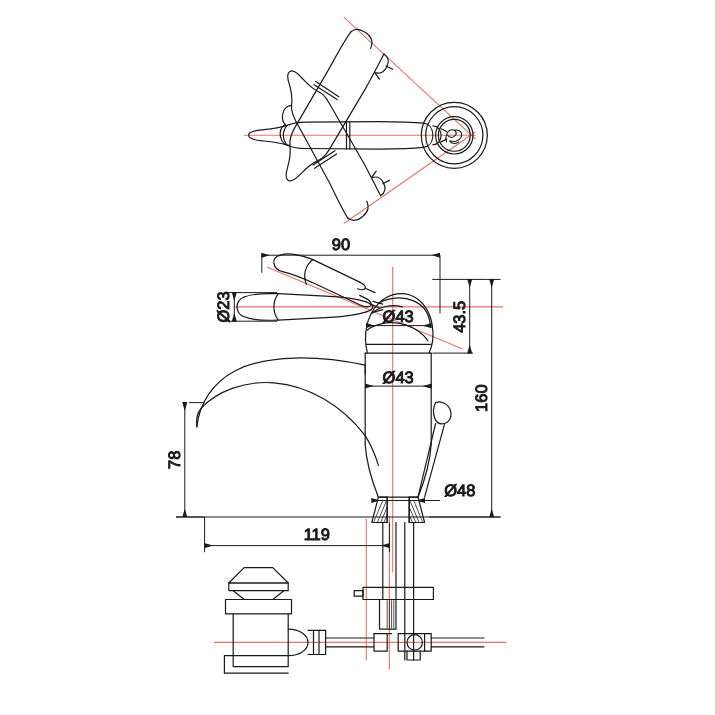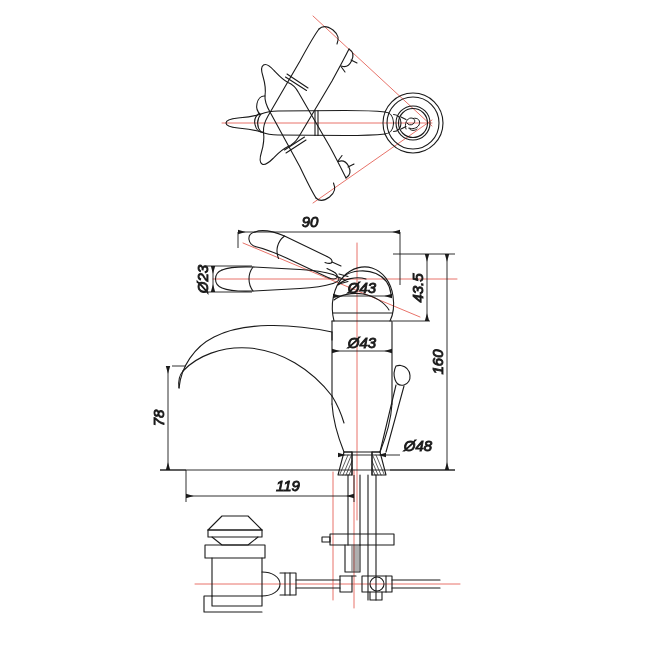--- a/index.html
+++ b/index.html
@@ -1,18 +1,18 @@
 <!DOCTYPE html>
 <html><head>
 <meta charset="utf-8">
 <style>
   html,body{margin:0;padding:0;background:#ffffff;}
   body{width:650px;height:650px;overflow:hidden;
        font-family:"Liberation Sans", sans-serif;}
-  #drawing{position:relative;width:650px;height:650px;background:#fff;font-style:italic;}
+  #drawing{position:relative;width:650px;height:650px;background:#fff;}
   svg{display:block;}
   .dimtext{font-family:"Liberation Sans", sans-serif;font-size:15px;fill:#1a1a1a;}
 </style>
 </head>
 <body>
 
 <div id="drawing">
 <svg width="650" height="650" viewBox="0 0 650 650">
 
   <rect x="0" y="0" width="650" height="650" fill="#ffffff"></rect>

